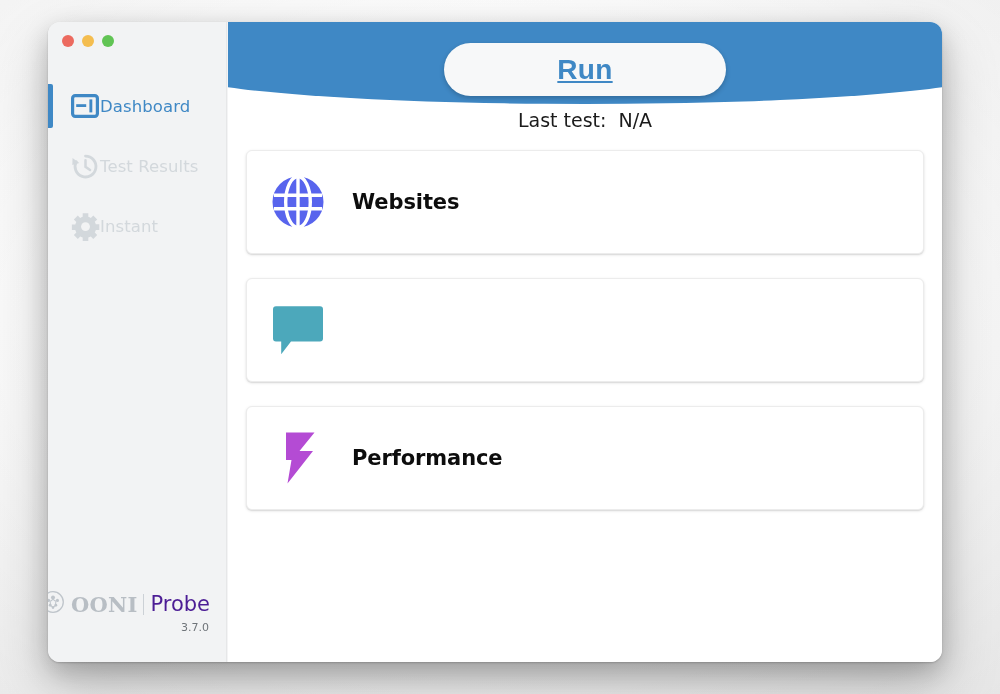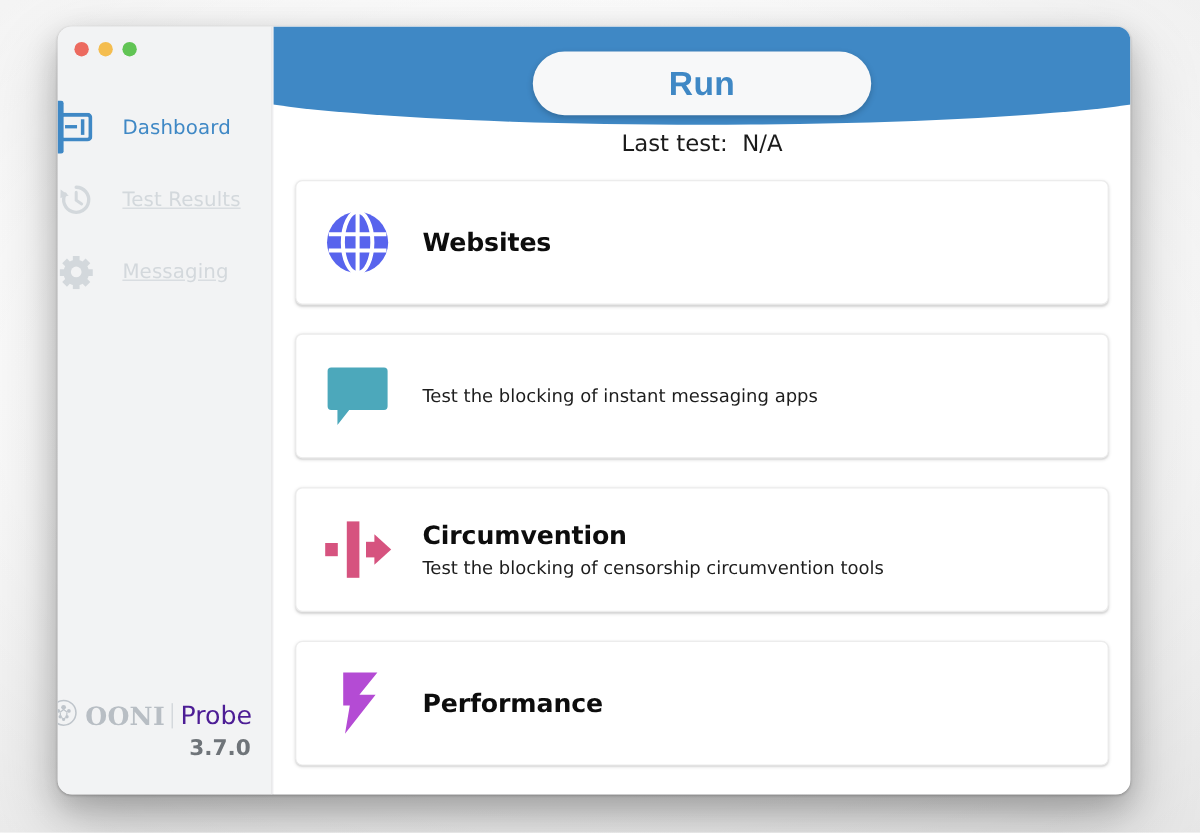--- a/index.html
+++ b/index.html
@@ -67,40 +67,41 @@
   .tl-min     { background: #f4bd4f; }
   .tl-max     { background: #61c454; }
 
   .nav { position: absolute; left: 0; top: 54px; right: 0; }
 
   .nav-item {
     position: relative;
     display: flex;
     align-items: center;
     height: 60px;
-    gap: 24px;
+    padding-left: 22px;
+    gap: 0;
   }
   .nav-item .nav-accent {
     position: absolute;
     left: 0; top: 8px;
     width: 5px; height: 44px;
     background: #3f88c5;
     border-radius: 0 2px 2px 0;
   }
   .nav-icon {
     width: 30px; height: 30px;
     display: flex; align-items: center; justify-content: center;
     flex: 0 0 auto;
   }
   .nav-label {
     font-size: 16.5px;
     letter-spacing: 0.1px;
   }
   .nav-item.active .nav-label { color: #3f88c5; }
-  .nav-item.inactive .nav-label { color: #d3d8dc; text-decoration: underline; }
+  .nav-item.inactive .nav-label { color: #d3d8dc; }
 
   
   .brand {
     position: absolute;
     right: 16px;
     bottom: 28px;
     text-align: right;
   }
   .brand-row {
     display: flex;
@@ -120,25 +121,24 @@
     width: 1px;
     height: 21px;
     background: #ccd1d6;
   }
   .brand-probe {
     font-size: 21px;
     color: #4c1d95;
   }
   .brand-version {
     margin-top: 3px;
-    font-size: 18px;
+    font-size: 11px;
     color: #6f7479;
     text-align: right;
     padding-right: 1px;
-    font-weight: bold;
   }
 
   
   .main {
     position: absolute;
     left: 180px; top: 0; right: 0; bottom: 0;
     background: #ffffff;
     overflow: hidden;
   }
 
@@ -169,20 +169,21 @@
     align-items: center;
     justify-content: center;
     box-shadow: 0 2px 5px rgba(0,0,0,0.22);
     cursor: pointer;
   }
   .run-label {
     color: #3f88c5;
     font-size: 28px;
     font-weight: 700;
     letter-spacing: 0.3px;
+    text-decoration: underline;
   }
   .last-test {
     position: absolute;
     left: 50%;
     transform: translateX(-50%);
     top: 87px;
     font-size: 19px;
     color: #1b1b1b;
     white-space: pre;
   }
@@ -208,21 +209,21 @@
     align-items: center;
     padding-left: 21px;
     gap: 24px;
     cursor: pointer;
   }
   .card-icon {
     width: 60px; height: 60px;
     flex: 0 0 auto;
     display: flex; align-items: center; justify-content: center;
   }
-  .card-text { display: flex; flex-direction: column; gap: 6px; }
+  .card-text { display: flex; flex-direction: row; gap: 6px; }
   .card-title {
     font-size: 21px;
     font-weight: 700;
     color: #0d0d0d;
     letter-spacing: -0.1px;
   }
   .card-desc {
     font-size: 15px;
     color: #1d1d1d;
   }
@@ -269,21 +270,21 @@
         <span class="nav-label">Test Results</span>
       </div>
 
       <div class="nav-item inactive">
         <span class="nav-icon">
           <svg width="29" height="29" viewBox="0 0 30 30">
             <path fill="#d3d8dc" d="M12.1 1.4h5.8v3.6a10.5 10.5 0 0 1 2.6 1.1l2.55-2.55 4.1 4.1-2.55 2.55a10.5 10.5 0 0 1 1.08 2.6h3.6v5.8h-3.6a10.5 10.5 0 0 1-1.08 2.6l2.55 2.55-4.1 4.1-2.55-2.55a10.5 10.5 0 0 1-2.6 1.08v3.6h-5.8v-3.6a10.5 10.5 0 0 1-2.6-1.08L7.05 27.9l-4.1-4.1 2.55-2.55a10.5 10.5 0 0 1-1.08-2.6H0.9v-5.8h3.52a10.5 10.5 0 0 1 1.08-2.6L2.95 7.7l4.1-4.1 2.45 2.5a10.5 10.5 0 0 1 2.6-1.1z"></path>
             <circle cx="15" cy="15.1" r="4.6" fill="#f2f3f4"></circle>
           </svg>
         </span>
-        <span class="nav-label">Messaging</span>
+        <span class="nav-label">Instant</span>
       </div>
 
     </div>
 
     <div class="brand">
       <div class="brand-row">
         <span>
           <svg width="24" height="24" viewBox="0 0 24 24">
             <circle cx="12" cy="12" r="10.3" fill="none" stroke="#bfc5cb" stroke-width="1.3"></circle>
             <circle cx="12" cy="7.4" r="2.0" fill="#bfc5cb"></circle>
@@ -333,40 +334,23 @@
         </div>
       </div>
 
       <div class="card">
         <span class="card-icon">
           <svg width="58" height="58" viewBox="0 0 58 58">
             <path fill="#4ca8bb" d="M4 8.2 a3 3 0 0 1 3-3 H51 a3 3 0 0 1 3 3 V37.6 a3 3 0 0 1-3 3 H22.0 L12.2 53.2 V40.6 H7 a3 3 0 0 1-3-3 Z"></path>
           </svg>
         </span>
         <div class="card-text">
-          <div class="card-desc">Test the blocking of instant messaging apps</div>
         </div>
       </div>
 
-      <div class="card">
-        <span class="card-icon">
-          <svg width="58" height="58" viewBox="0 0 58 58">
-            <g fill="#d6537f">
-              <rect x="2" y="23.5" width="10.5" height="11"></rect>
-              <rect x="20" y="5.5" width="10.5" height="47"></rect>
-              <rect x="36" y="22.5" width="12" height="13"></rect>
-              <path d="M43 16.3 L57 29 L43 41.7 Z"></path>
-            </g>
-          </svg>
-        </span>
-        <div class="card-text">
-          <div class="card-title">Circumvention</div>
-          <div class="card-desc">Test the blocking of censorship circumvention tools</div>
-        </div>
-      </div>
 
       <div class="card">
         <span class="card-icon">
           <svg width="58" height="58" viewBox="0 0 58 58">
             <path fill="#b44bd4" d="M17.0 3.5 H45.5 L30.5 22.0 H44.0 L18.5 54.5 L22.5 31.0 H17.0 Z"></path>
           </svg>
         </span>
         <div class="card-text">
           <div class="card-title">Performance</div>
         </div>

